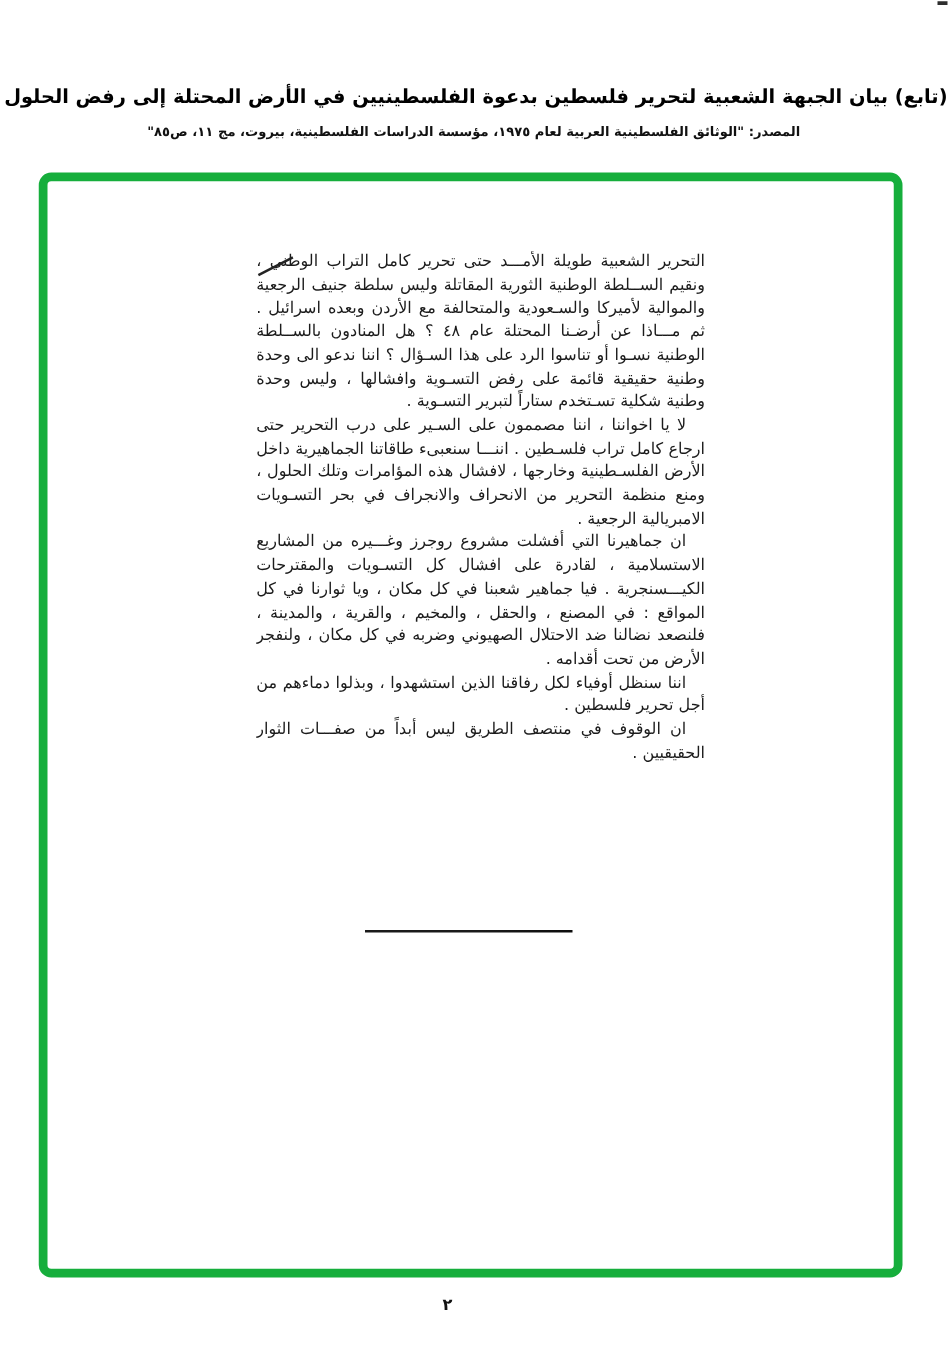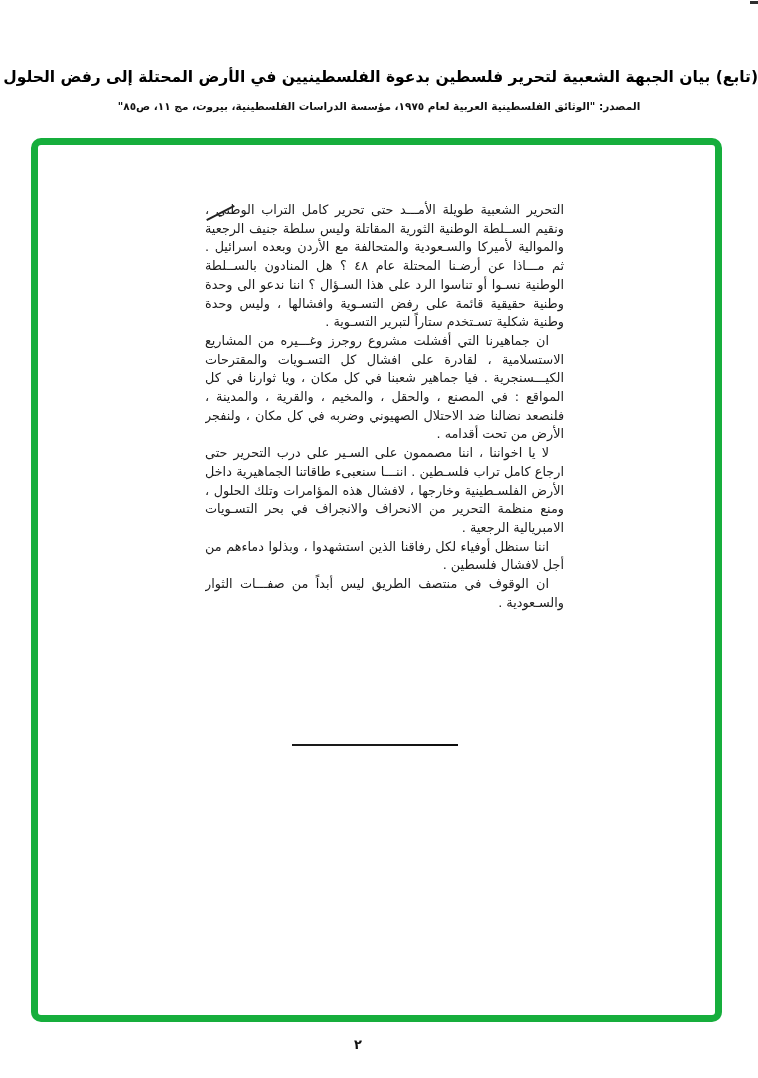--- a/index.html
+++ b/index.html
@@ -85,23 +85,23 @@
 <div class="speck-tr"></div>
 
 <div class="doc-title">(تابع)  بيان الجبهة الشعبية لتحرير فلسطين بدعوة الفلسطينيين في الأرض المحتلة إلى رفض الحلول ' الكيسنجرية '</div>
 
 <div class="doc-source">المصدر: "الوثائق الفلسطينية العربية لعام ١٩٧٥، مؤسسة الدراسات الفلسطينية، بيروت، مج ١١، ص٨٥"</div>
 
 <div class="green-frame"></div>
 
 <div class="body-text">
   <p>التحرير الشعبية طويلة الأمـــد حتى تحرير كامل التراب الوطني ، ونقيم الســلطة الوطنية الثورية المقاتلة وليس سلطة جنيف الرجعية والموالية لأميركا والسـعودية والمتحالفة مع الأردن وبعده اسرائيل . ثم مـــاذا عن أرضـنا المحتلة عام ٤٨ ؟ هل المنادون بالســلطة الوطنية نسـوا أو تناسوا الرد على هذا السـؤال ؟ اننا ندعو الى وحدة وطنية حقيقية قائمة على رفض التسـوية وافشالها ، وليس وحدة وطنية شكلية تسـتخدم ستاراً لتبرير التسـوية .</p>
+  <p class="indent">لا يا اخواننا ، اننا مصممون على السـير على درب التحرير حتى ارجاع كامل تراب فلسـطين . اننـــا سنعبىء طاقاتنا الجماهيرية داخل الأرض الفلسـطينية وخارجها ، لافشال هذه المؤامرات وتلك الحلول ، ومنع منظمة التحرير من الانحراف والانجراف في بحر التسـويات الامبريالية الرجعية .</p>
   <p class="indent">ان جماهيرنا التي أفشلت مشروع روجرز وغـــيره من المشاريع الاستسلامية ، لقادرة على افشال كل التسـويات والمقترحات الكيـــسنجرية . فيا جماهير شعبنا في كل مكان ، ويا ثوارنا في كل المواقع : في المصنع ، والحقل ، والمخيم ، والقرية ، والمدينة ، فلنصعد نضالنا ضد الاحتلال الصهيوني وضربه في كل مكان ، ولنفجر الأرض من تحت أقدامه .</p>
-  <p class="indent">لا يا اخواننا ، اننا مصممون على السـير على درب التحرير حتى ارجاع كامل تراب فلسـطين . اننـــا سنعبىء طاقاتنا الجماهيرية داخل الأرض الفلسـطينية وخارجها ، لافشال هذه المؤامرات وتلك الحلول ، ومنع منظمة التحرير من الانحراف والانجراف في بحر التسـويات الامبريالية الرجعية .</p>
-  <p class="indent">اننا سنظل أوفياء لكل رفاقنا الذين استشهدوا ، وبذلوا دماءهم من أجل لافشال فلسطين .</p>
-  <p class="indent">ان الوقوف في منتصف الطريق ليس أبداً من صفـــات الثوار والسـعودية .</p>
+  <p class="indent">اننا سنظل أوفياء لكل رفاقنا الذين استشهدوا ، وبذلوا دماءهم من أجل تحرير فلسطين .</p>
+  <p class="indent">ان الوقوف في منتصف الطريق ليس أبداً من صفـــات الثوار الحقيقيين .</p>
 </div>
 
 <div class="slash-artifact"></div>
 
 <div class="divider-rule"></div>
 
 <div class="page-number">٢</div>
 
 </body></html>

